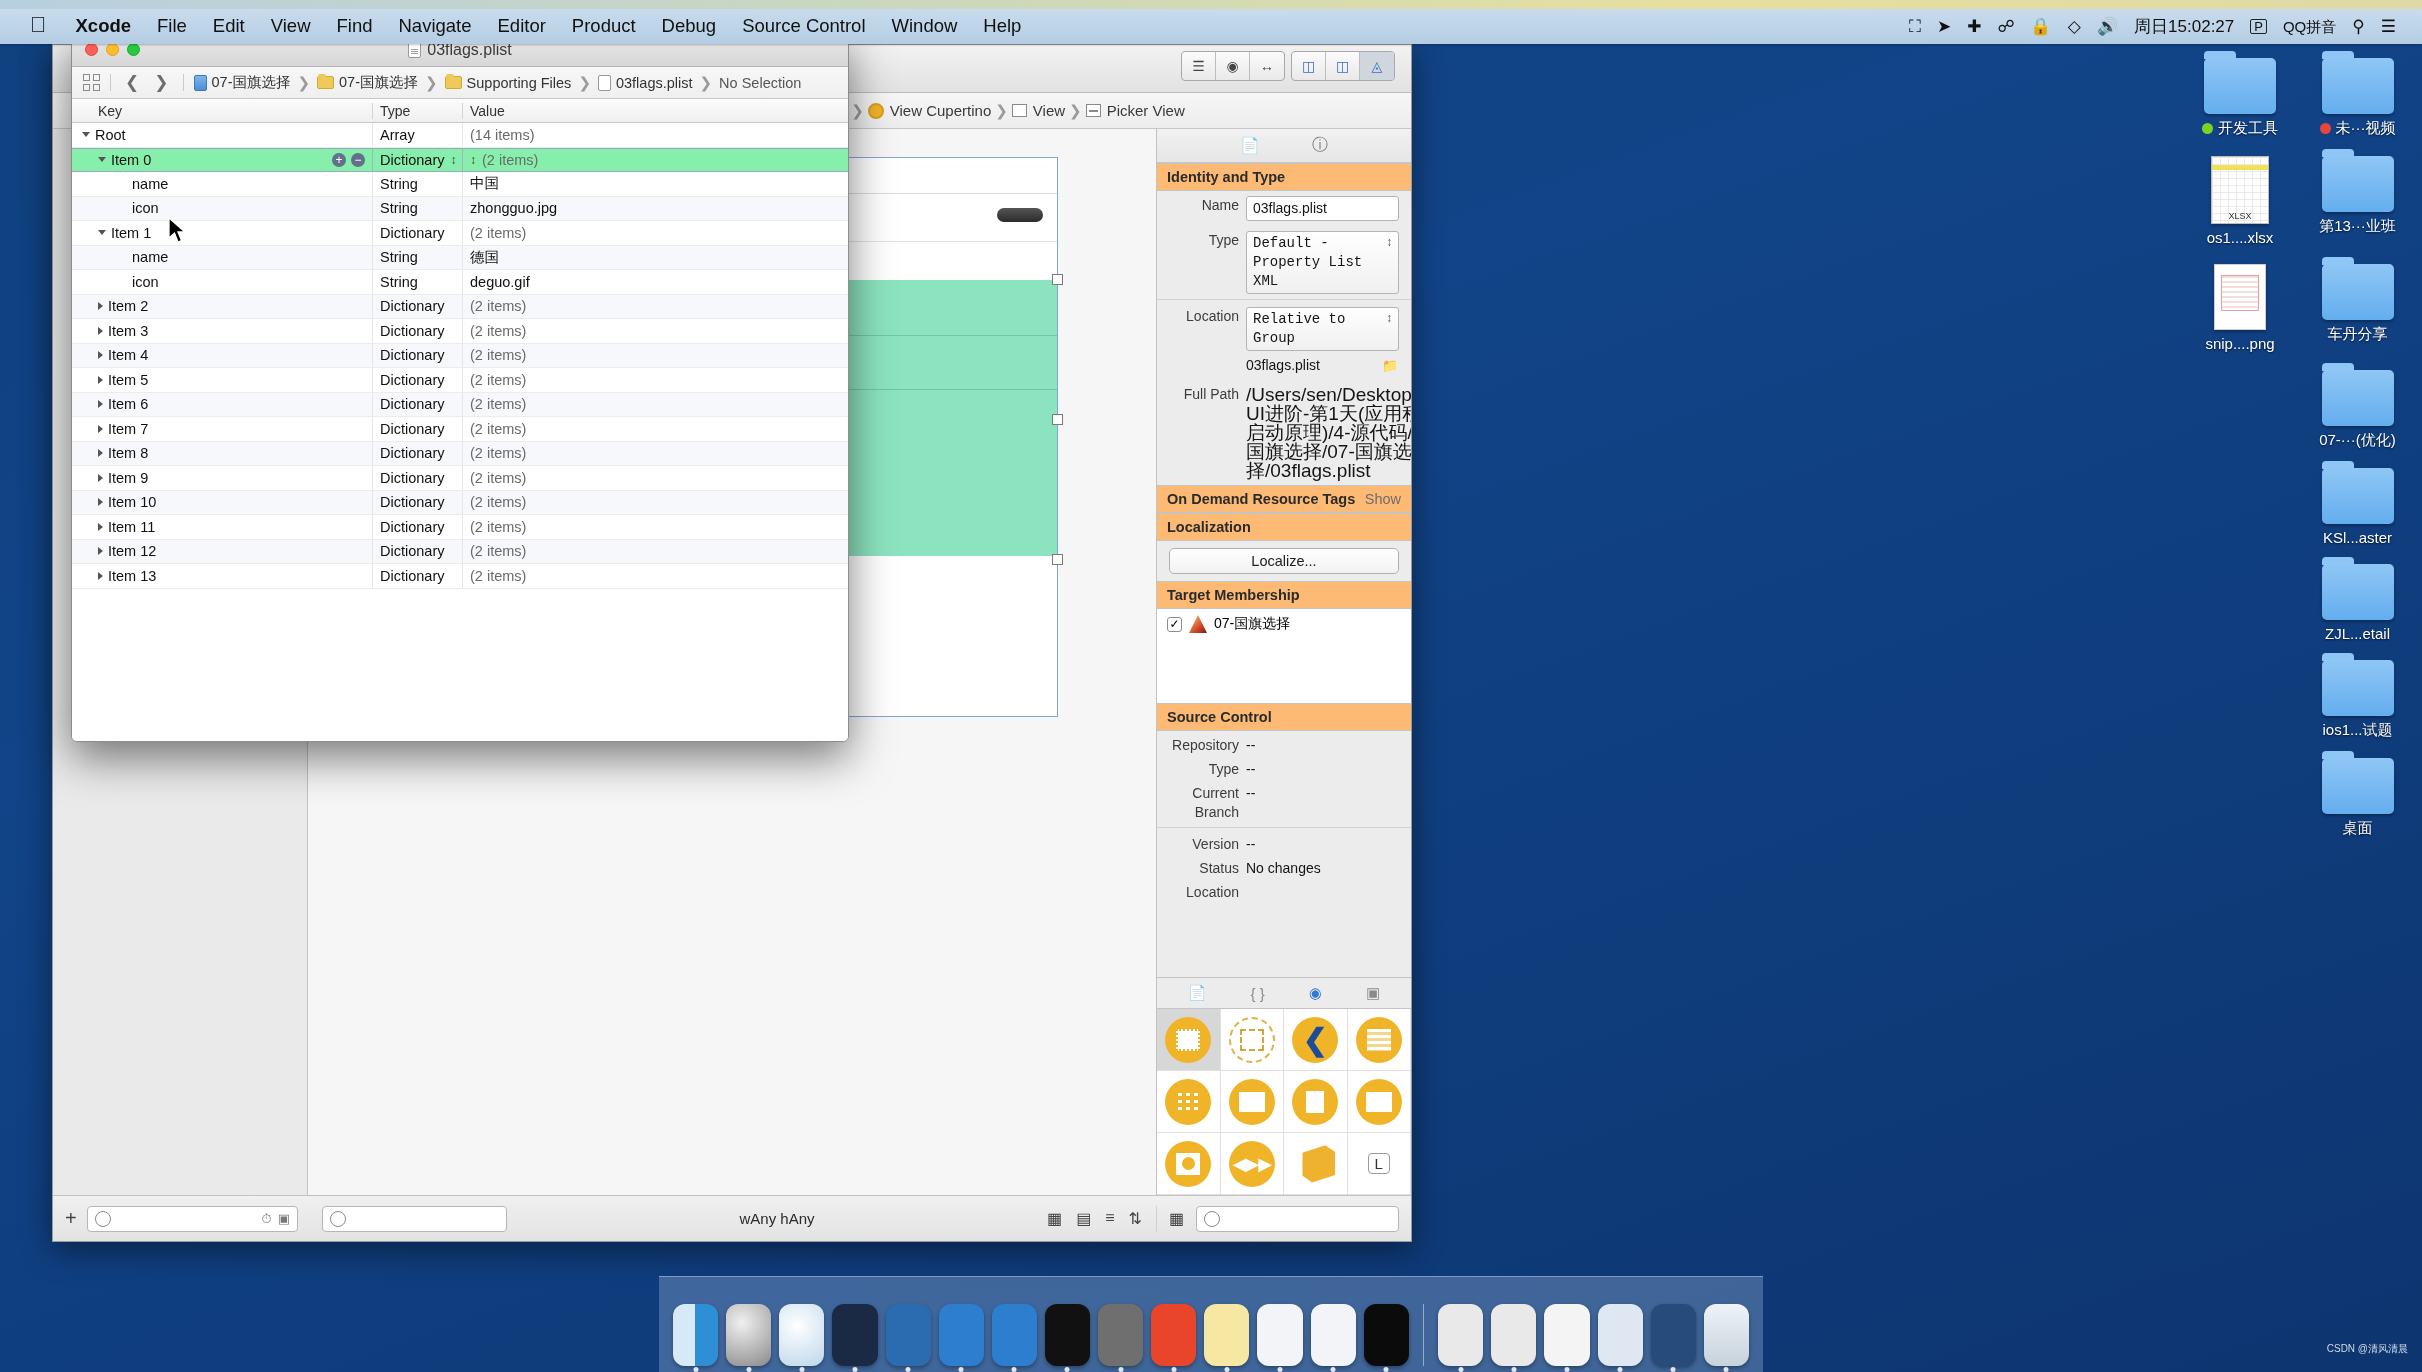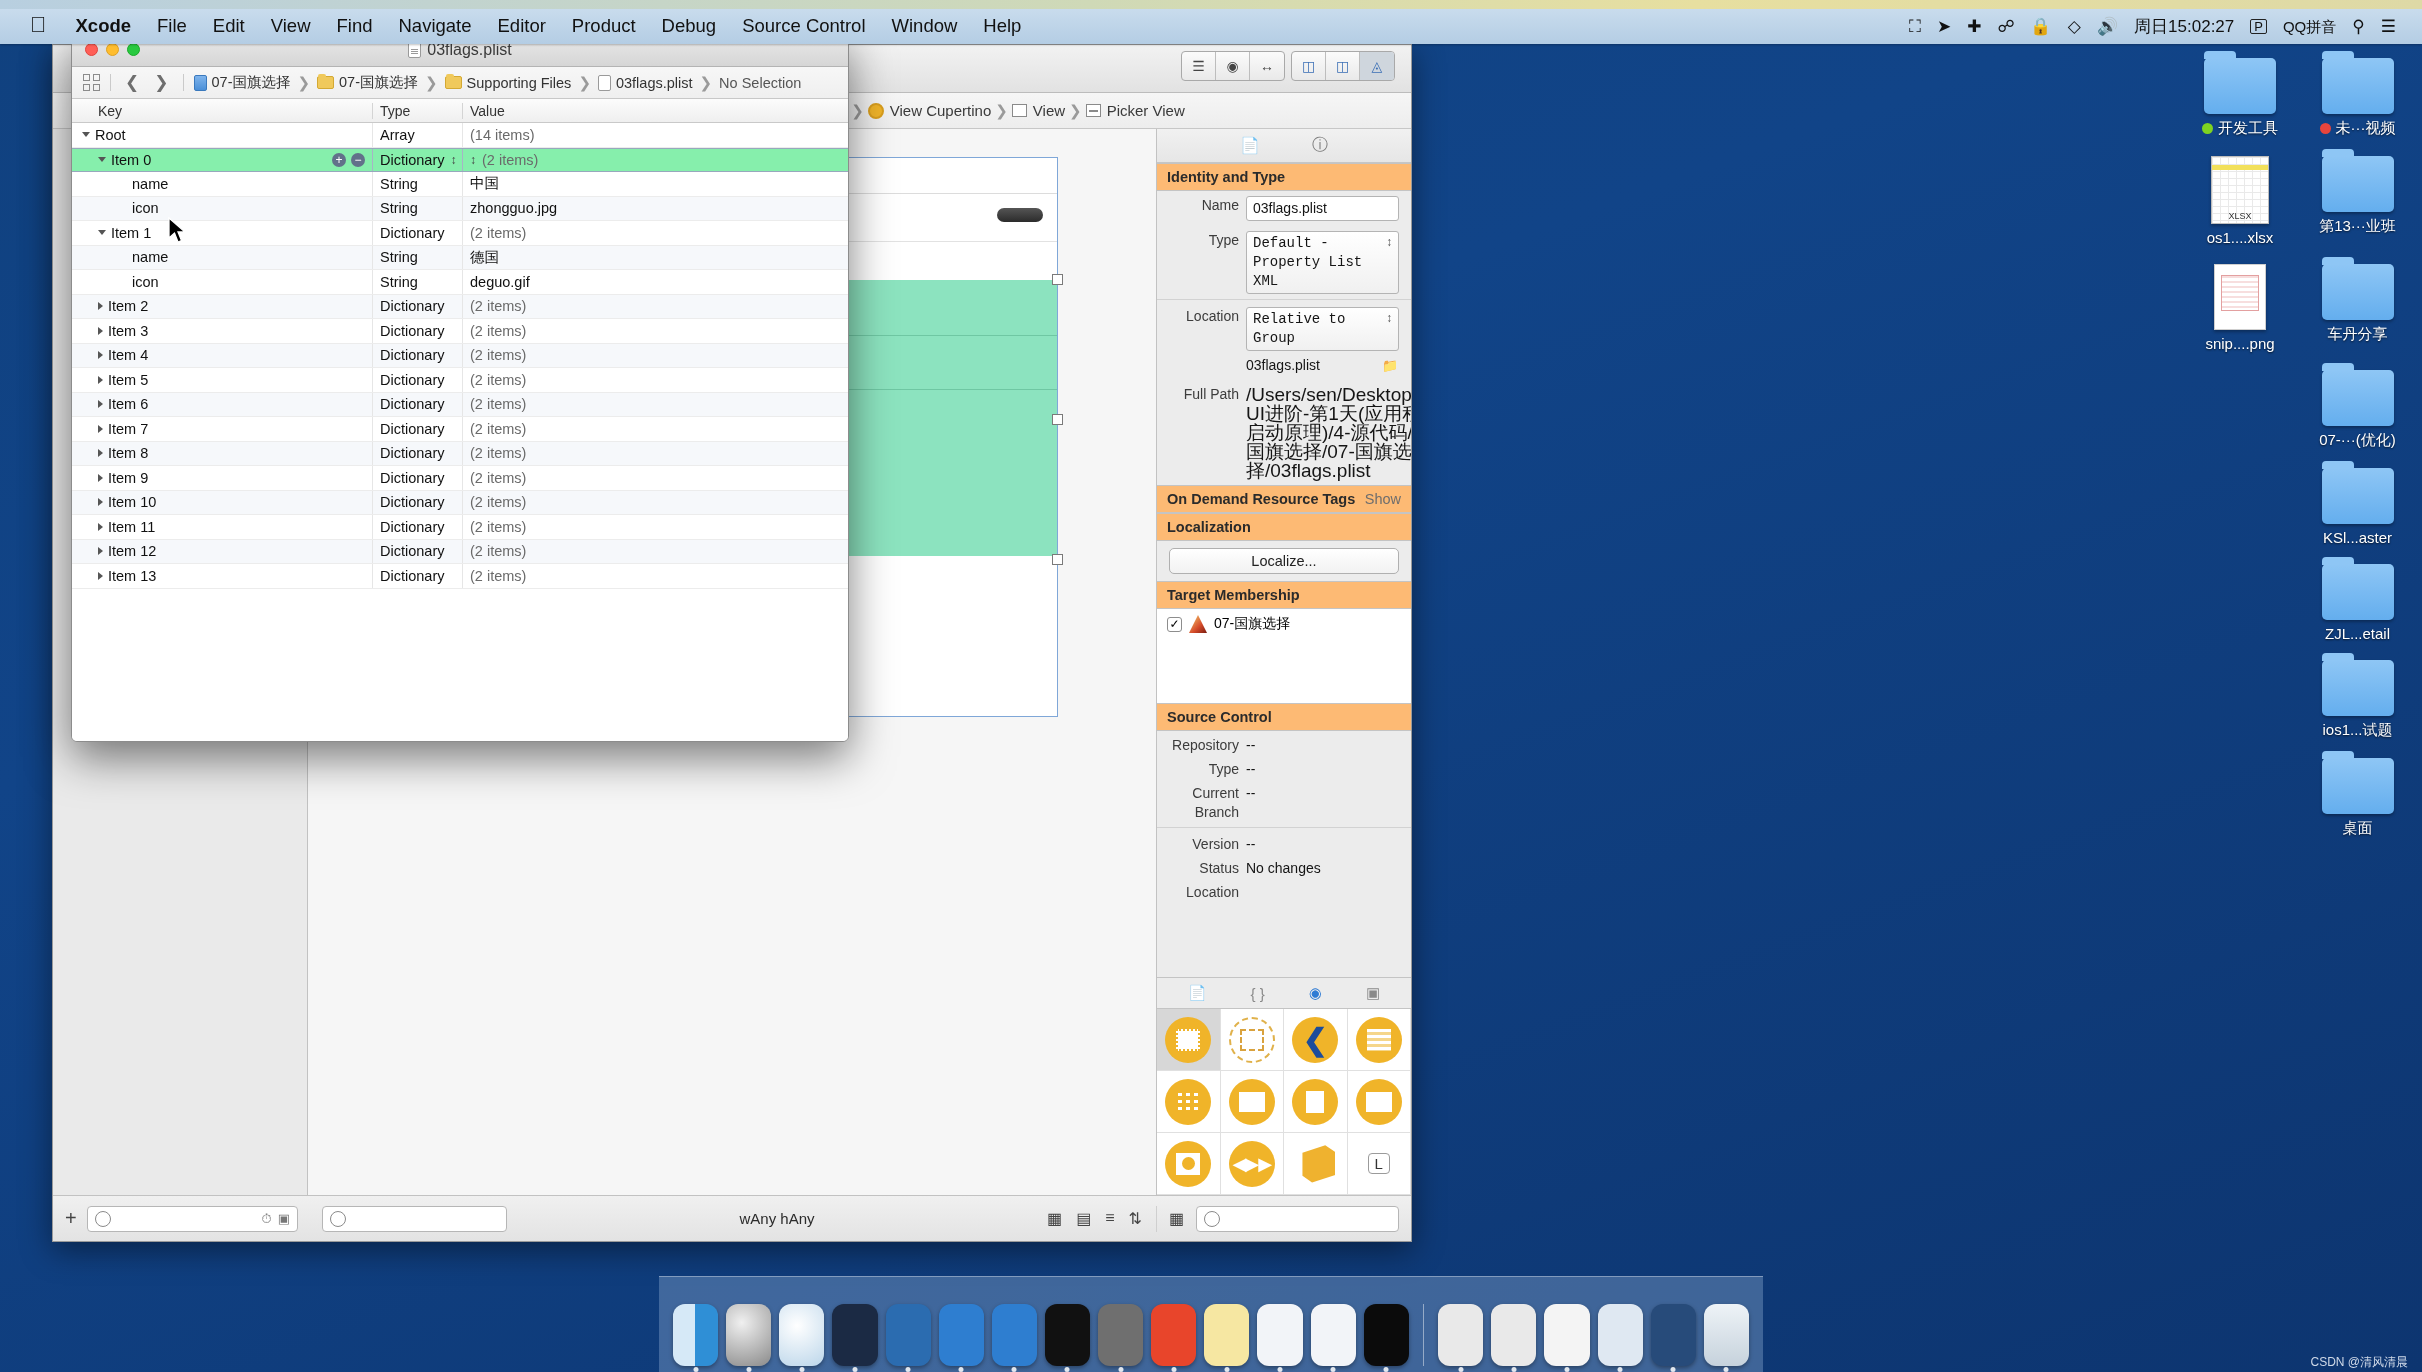--- a/index.html
+++ b/index.html
@@ -261,21 +261,21 @@
     position:absolute; left:50%; transform:translateX(-50%); bottom:0;
     width:1104px; height:96px; background:rgba(180,205,235,.30);
     border-top:1px solid rgba(255,255,255,.35);
     display:flex; align-items:flex-end; justify-content:center; gap:8px; padding:0 14px 6px 14px;
     z-index:55;
   }
   .dicon{ width:62px;height:62px;border-radius:12px; position:relative; box-shadow:0 2px 4px rgba(0,0,0,.35);}
   .dsep{ width:2px; height:62px; background:rgba(255,255,255,.45); margin:0 6px;}
   .dot-run{ position:absolute; bottom:-6px; left:50%; transform:translateX(-50%);
      width:5px;height:5px;border-radius:50%;background:rgba(255,255,255,.85);}
-  .watermark{ position:absolute; right:14px; bottom:1px; color:#cfd9e8; font-size:12px; z-index:70;}
+  .watermark{ position:absolute; right:14px; bottom:16px; color:#cfd9e8; font-size:10px; z-index:70;}
 </style>
 </head>
 <body>
 
 <div id="desktop"></div>
 
 <div id="desk-icons">
   <div class="di">
     <div class="folder"></div>
     <div class="lbl">

